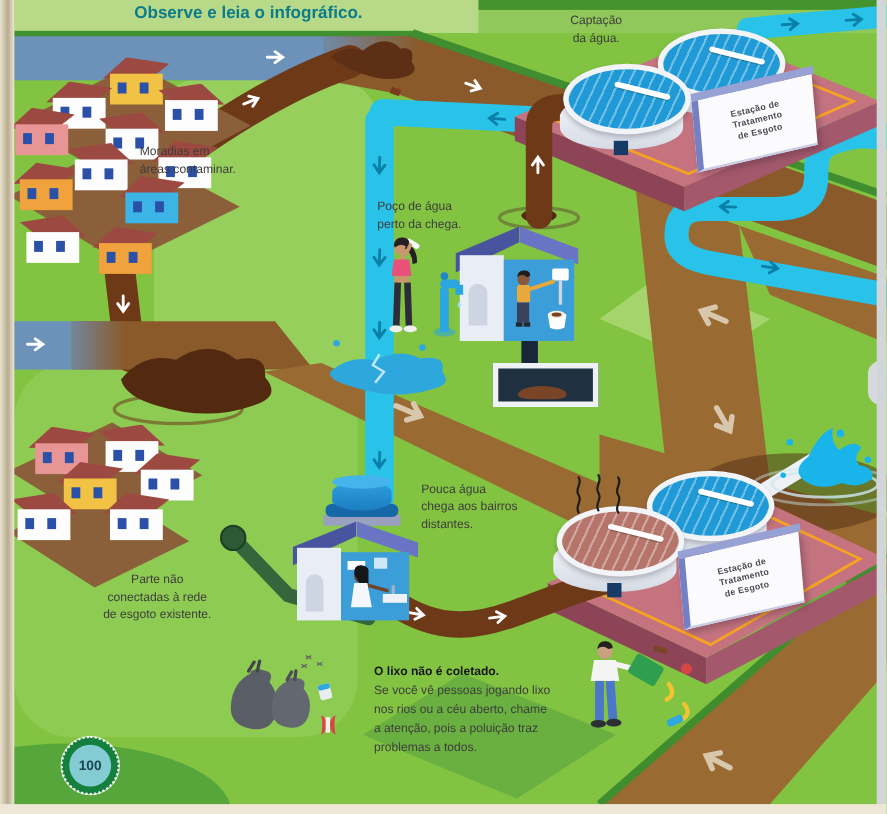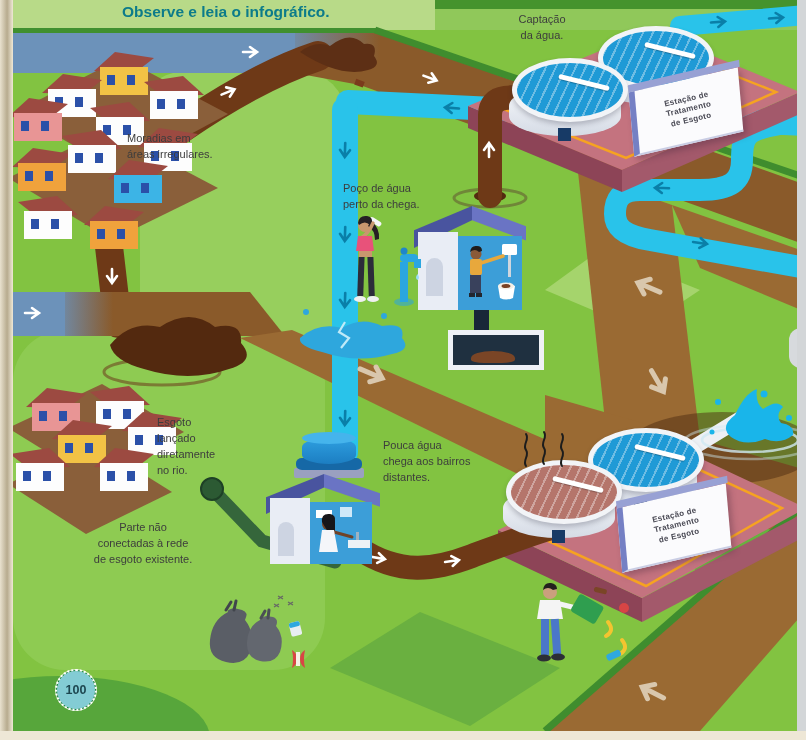--- a/index.html
+++ b/index.html
@@ -51,21 +51,21 @@
   .hdoor{background:#cdd4e2;border-radius:9px 9px 0 0}
   .cut{background:#3c9ed8}
   
   #fossa{position:absolute;left:448px;top:330px;width:96px;height:40px;z-index:3;
          background:#1f3040;border:5px solid #eef1f6;box-sizing:border-box}
   #fossa i{position:absolute;left:18px;bottom:2px;width:44px;height:12px;background:#7a4526;
            border-radius:50% 50% 30% 30%/60% 60% 30% 30%}
   #fossa-pipe{position:absolute;left:474px;top:300px;width:15px;height:34px;background:#182638;z-index:3}
   
   #badge{position:absolute;left:56px;top:670px;width:38px;height:38px;z-index:8;border-radius:50%;
-         background:#83ccd4;border:1px solid #15803d;outline:2px dotted #fff;outline-offset:-1px;
+         background:#83ccd4;border:7px solid #15803d;outline:2px dotted #fff;outline-offset:-1px;
          box-shadow:0 0 0 1px rgba(255,255,255,.6);display:flex;align-items:center;justify-content:center;
          font:bold 12.5px "Liberation Sans",sans-serif;color:#1d4750}
   
   #edgeL{position:absolute;left:0;top:0;width:13px;height:740px;z-index:9;
          background:linear-gradient(90deg,#e9e2cf,#b7ab8e 55%,#efe8d6)}
   #edgeB{position:absolute;left:0;top:731px;width:806px;height:9px;z-index:10;background:#eee7d6}
   #edgeR{position:absolute;left:797px;top:0;width:9px;height:740px;z-index:9;background:#d3d6d8}
   #tabR{position:absolute;left:789px;top:328px;width:17px;height:40px;z-index:9;background:#d7dadd;
         border-radius:12px 0 0 12px}
   .fig{position:absolute;z-index:4}
@@ -416,33 +416,36 @@
   <rect x="19" y="39" width="8" height="36" fill="#4a77c9"></rect>
   <rect x="30" y="39" width="8" height="36" fill="#4a77c9" transform="rotate(-4 34 57)"></rect>
   <ellipse cx="22" cy="78" rx="7" ry="3.5" fill="#2c2f36"></ellipse>
       <ellipse cx="36" cy="77" rx="7" ry="3.5" fill="#2c2f36"></ellipse>
 </svg>
 
 <div id="title">Observe e leia o infográfico.</div>
 <div class="lbl center" style="left:506px;top:12px;width:72px">Captação
 da água.</div>
 <div class="lbl" style="left:127px;top:131px">Moradias em
-áreas irregulares.</div>
+áreas contaminar.</div>
 <div class="lbl" style="left:343px;top:181px">Poço de água
 perto da chega.</div>
-<div class="lbl" style="left:157px;top:415px">Esgoto
-lançado
-diretamente
-no rio.</div>
 <div class="lbl center" style="left:68px;top:520px;width:150px">Parte não
 conectadas à rede
 de esgoto existente.</div>
 <div class="lbl" style="left:383px;top:438px">Pouca água
 chega aos bairros
 distantes.</div>
+<div id="lixo">
+  <div class="t">O lixo não é coletado.</div>
+  <div class="b">Se você vê pessoas jogando lixo
+nos rios ou a céu aberto, chame
+a atenção, pois a poluição traz
+problemas a todos.</div>
+</div>
 
 <div id="badge">100</div>
 
 <div id="tabR"></div>
 <div id="edgeL"></div>
 <div id="edgeB"></div>
 <div id="edgeR"></div>
 
 </div>
 

